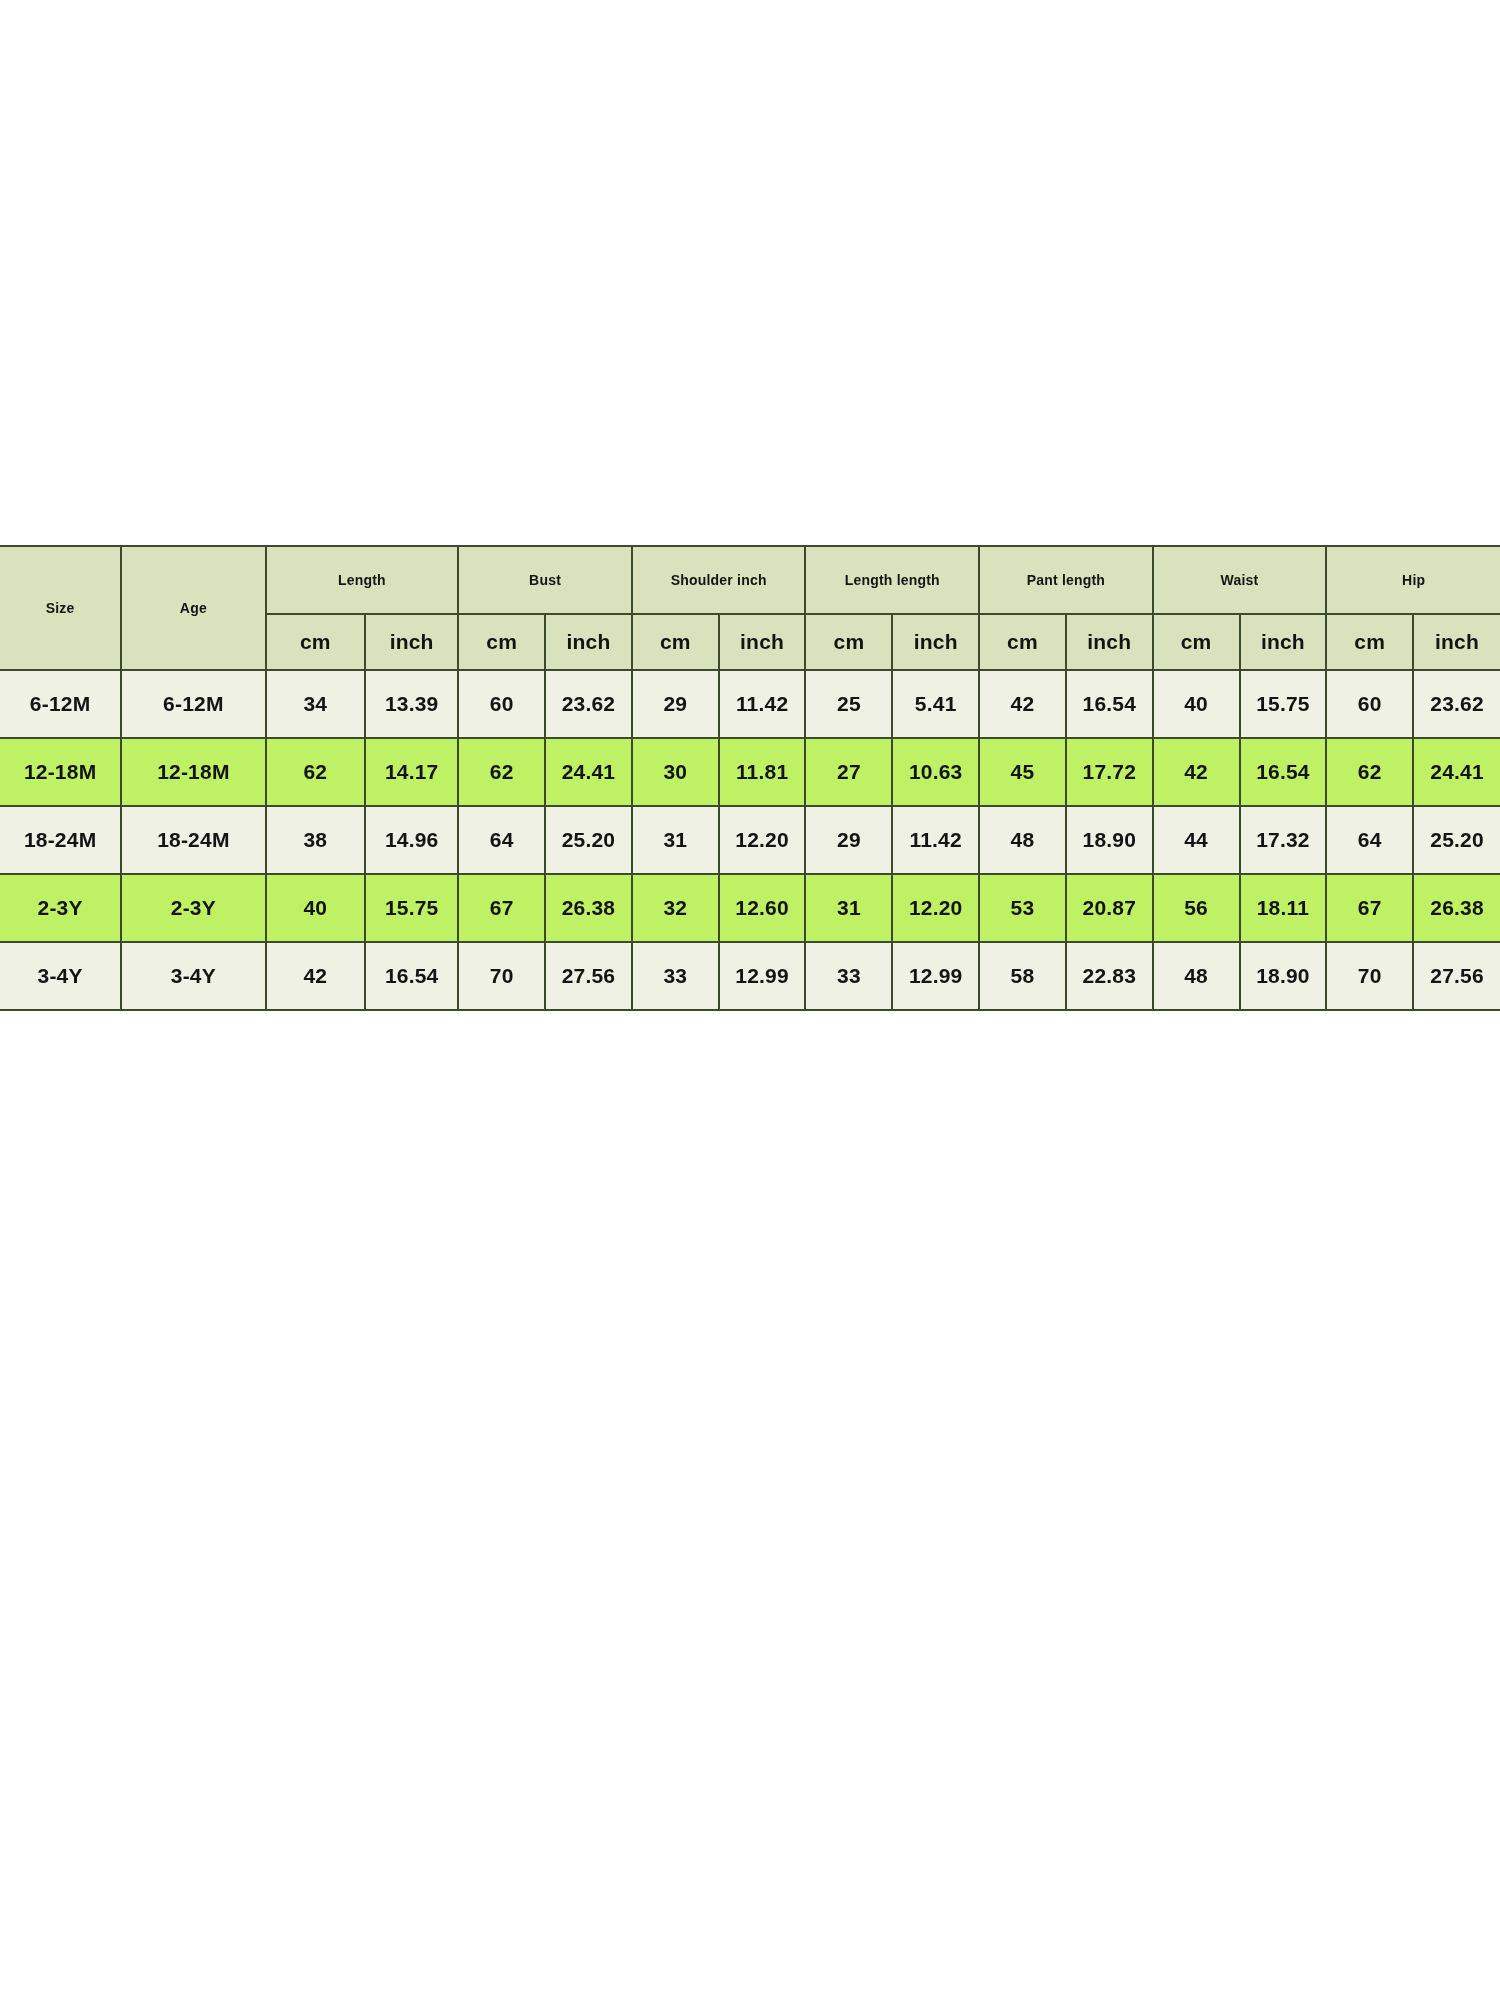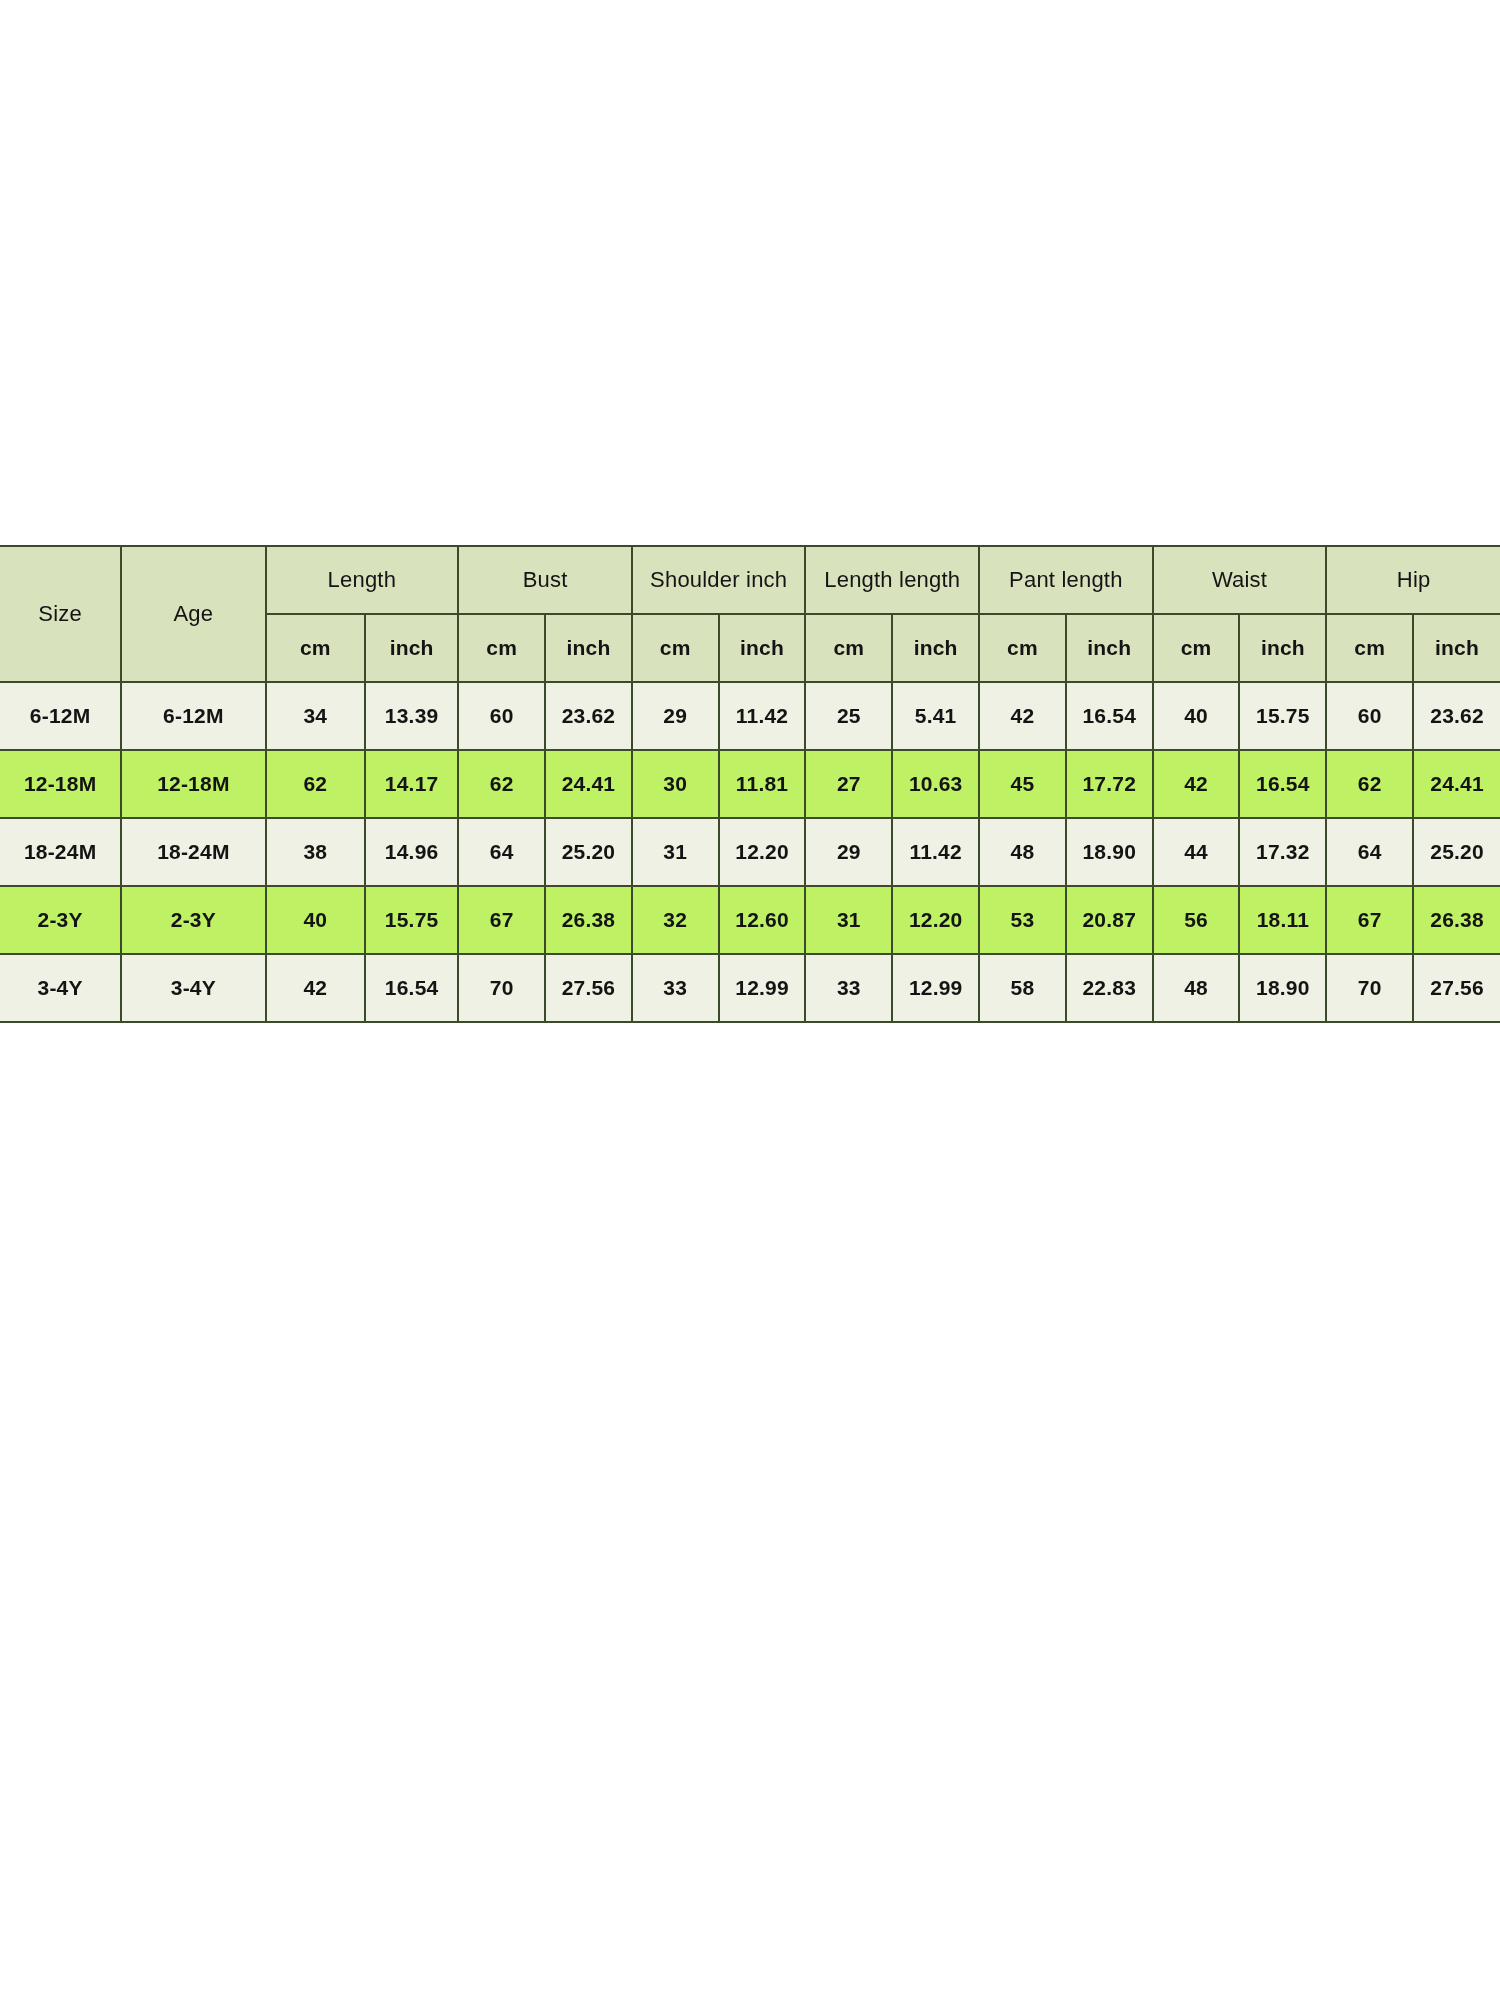--- a/index.html
+++ b/index.html
@@ -38,35 +38,35 @@
     font-weight: 600;
     letter-spacing: 0.2px;
     padding: 0;
     height: 68px;
     box-sizing: border-box;
   }
 
   
   table.size-chart tr.head-row td {
     background: #d8e2bc;
-    font-size: 22px;
-    font-weight: 400;
+    font-size: 14px;
+    font-weight: 700;
   }
   table.size-chart tr.head-row td.unit-cell {
     font-size: 21px;
     font-weight: 600;
   }
   td.corner-cell {
     height: 136px;
   }
   tr.head-row-1 td.group-cell {
     height: 68px;
   }
   tr.head-row-2 td.unit-cell {
-    height: 68px;
+    height: 56px;
   }
 
   
   table.size-chart tr.body-row td {
     background: #eef1e3;
     height: 68px;
   }
   table.size-chart tr.body-row.alt td {
     background: #bef264;
   }

